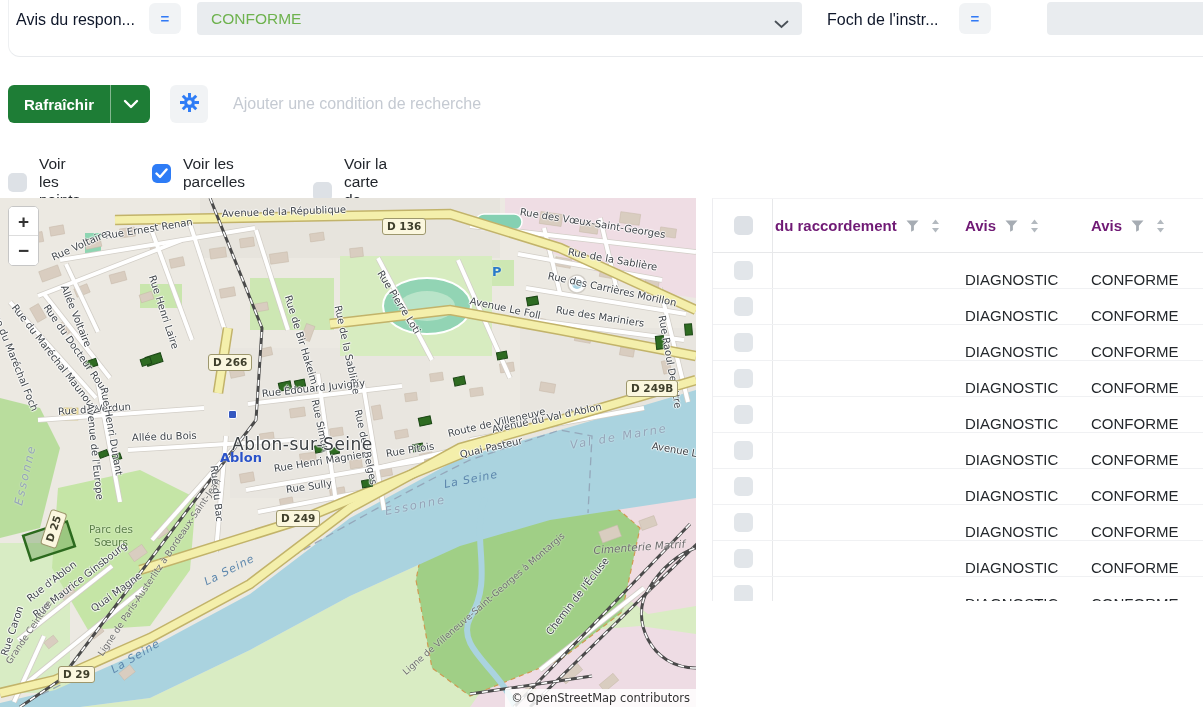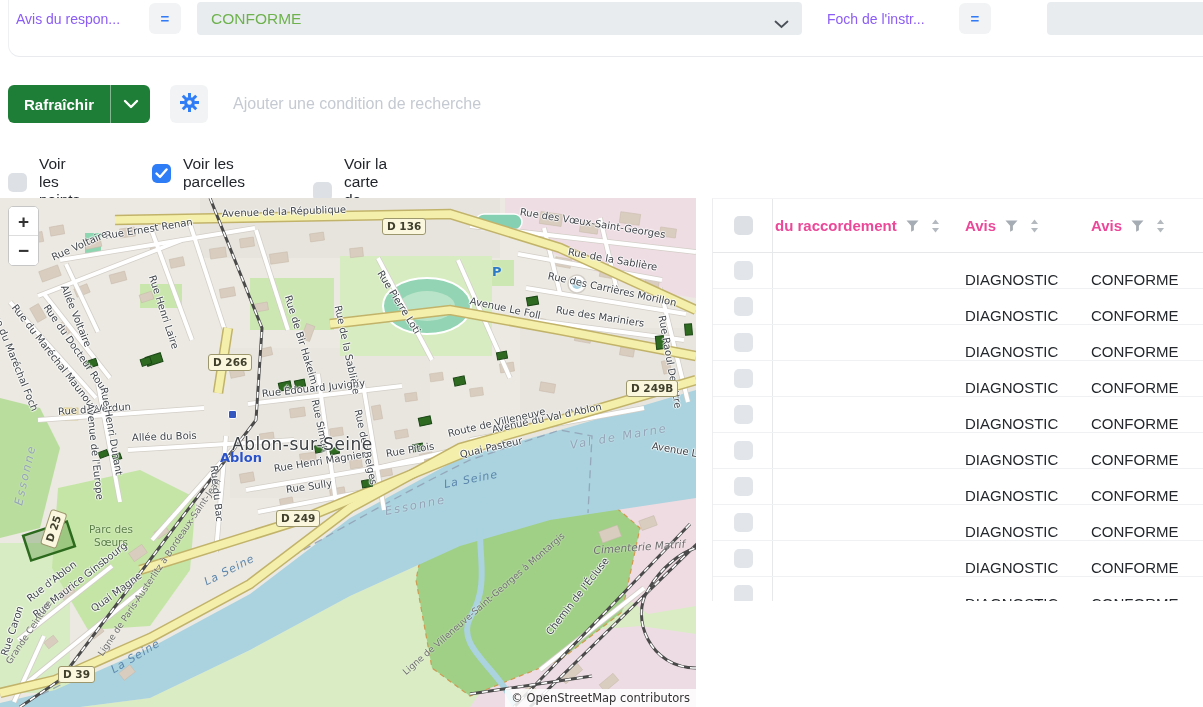--- a/index.html
+++ b/index.html
@@ -3,21 +3,21 @@
 <meta charset="utf-8">
 <style>
   * { margin:0; padding:0; box-sizing:border-box; }
   html,body { width:1203px; height:707px; overflow:hidden; background:#fff;
     font-family:"Liberation Sans", sans-serif; position:relative; }
 
   
   .filter-bar { position:absolute; left:8px; top:0; width:1195px; height:57px;
     background:#fff; border-bottom:1px solid #e8eaed; border-left:1px solid #eef0f2;
     border-bottom-left-radius:12px; }
-  .flt-label { position:absolute; top:11px; font-size:14px; color:#8b5cf6; }
+  .flt-label { position:absolute; top:11px; font-size:16px; color:#0f172a; }
   .eq-btn { position:absolute; top:3px; width:32px; height:31px; background:#f1f3f5;
     border:none; border-radius:6px; color:#3179f5; font-weight:700; font-size:15px;
     display:flex; align-items:center; justify-content:center; cursor:pointer; }
   .flt-select { position:absolute; top:2px; height:33px; background:#e9ecef; border-radius:4px;
     display:flex; align-items:center; padding:0 14px; font-size:15.5px; font-weight:500; }
   .flt-select .val-green { color:#6eb24e; }
   .flt-select .chev { position:absolute; right:13px; top:13px; }
 
   
   .refresh-group { position:absolute; left:8px; top:85px; display:flex; height:38px; }
@@ -74,21 +74,21 @@
   
   .table-panel { position:absolute; left:712px; top:198px; width:491px; height:403px;
     border-left:1px solid #ededf0; border-top:1px solid #f3f3f5; overflow:hidden; }
   .thead { display:flex; height:54px; align-items:center; border-bottom:1px solid #e7e8ea; }
   .trow { display:flex; height:36px; align-items:flex-end; border-bottom:1px solid #f0f1f3; }
   .cell-cb { width:60px; align-self:stretch; display:flex; align-items:center;
     border-right:1px solid #e7e8ea; flex:0 0 auto; }
   .cell-cb .tbx { margin-left:21px; }
   .tbx { width:19px; height:19px; border-radius:5px; background:#e2e6ea; cursor:pointer; }
   .thead .tbx { background:#dde1e6; }
-  .hcell { display:flex; align-items:center; font-size:15px; font-weight:600; color:#ec4899;
+  .hcell { display:flex; align-items:center; font-size:15px; font-weight:600; color:#701a75;
     padding-left:2px; flex:0 0 auto; }
   .hcell .htxt { white-space:nowrap; overflow:hidden; }
   .c1 { width:190px; } .c2 { width:126px; } .c3 { width:115px; }
   .dcell { font-size:15px; color:#24282c; padding-left:2px; white-space:nowrap; flex:0 0 auto; }
   .icon-funnel { margin-left:9px; cursor:pointer; display:inline-flex; }
   .icon-sort { margin-left:12px; cursor:pointer; display:inline-flex; }
 </style>
 </head>
 <body>
 
@@ -421,21 +421,21 @@
       <div class="mlbl lbl-wa" style="left: 205px; top: 378px; transform: rotate(-27deg);">La Seine</div>
       <div class="mlbl lbl-wa" style="left: 112px; top: 466px; transform: rotate(-31deg);">La Seine</div>
       <div class="mlbl lbl-st" style="left: 92px; top: 406px; transform: rotate(-36deg);">Quai Magne</div>
       <div class="mlbl lbl-st" style="left: 28px; top: 396px; transform: rotate(-38deg);">Rue d'Ablon</div>
       <div class="mlbl lbl-st" style="left: 34px; top: 412px; transform: rotate(-38deg);">Rue Maurice Ginsbourg</div>
       <div class="mlbl lbl-st" style="left: 4px; top: 452px; transform: rotate(-72deg);">Rue Caron</div>
       <div class="mlbl lbl-rl" style="left: 8px; top: 460px; transform: rotate(-56deg);">Grande Ceinture</div>
       <div class="mlbl lbl-rl" style="left: 100px; top: 452px; transform: rotate(-56deg);">Ligne de Paris-Austerlitz à Bordeaux-Saint-Jean</div>
       <div class="mlbl lbl-ar" style="left: 78px; top: 325px; width: 66px;">Parc des Sœurs</div>
       <div class="mlbl lbl-badge" style="left: 48px; top: 340px; transform: rotate(-72deg);">D 25</div>
-      <div class="mlbl lbl-badge" style="left: 58px; top: 468px;">D 39</div>
+      <div class="mlbl lbl-badge" style="left: 58px; top: 468px;">D 29</div>
       <div class="mlbl lbl-st" style="left: 548px; top: 430px; transform: rotate(-52deg);">Chemin de l'Écluse</div>
       <div class="mlbl lbl-arg" style="left: 592px; top: 346px; transform: rotate(-4deg); width: 95px;">Cimenterie Matrif</div>
       <div class="mlbl lbl-rl" style="left: 404px; top: 470px; transform: rotate(-41deg);">Ligne de Villeneuve-Saint-Georges à Montargis</div>
     </div>
   <div class="zoom-ctrl">
     <button class="zoom-btn">+</button>
     <button class="zoom-btn">−</button>
   </div>
   <div class="attribution">© OpenStreetMap contributors</div>
 </div>

